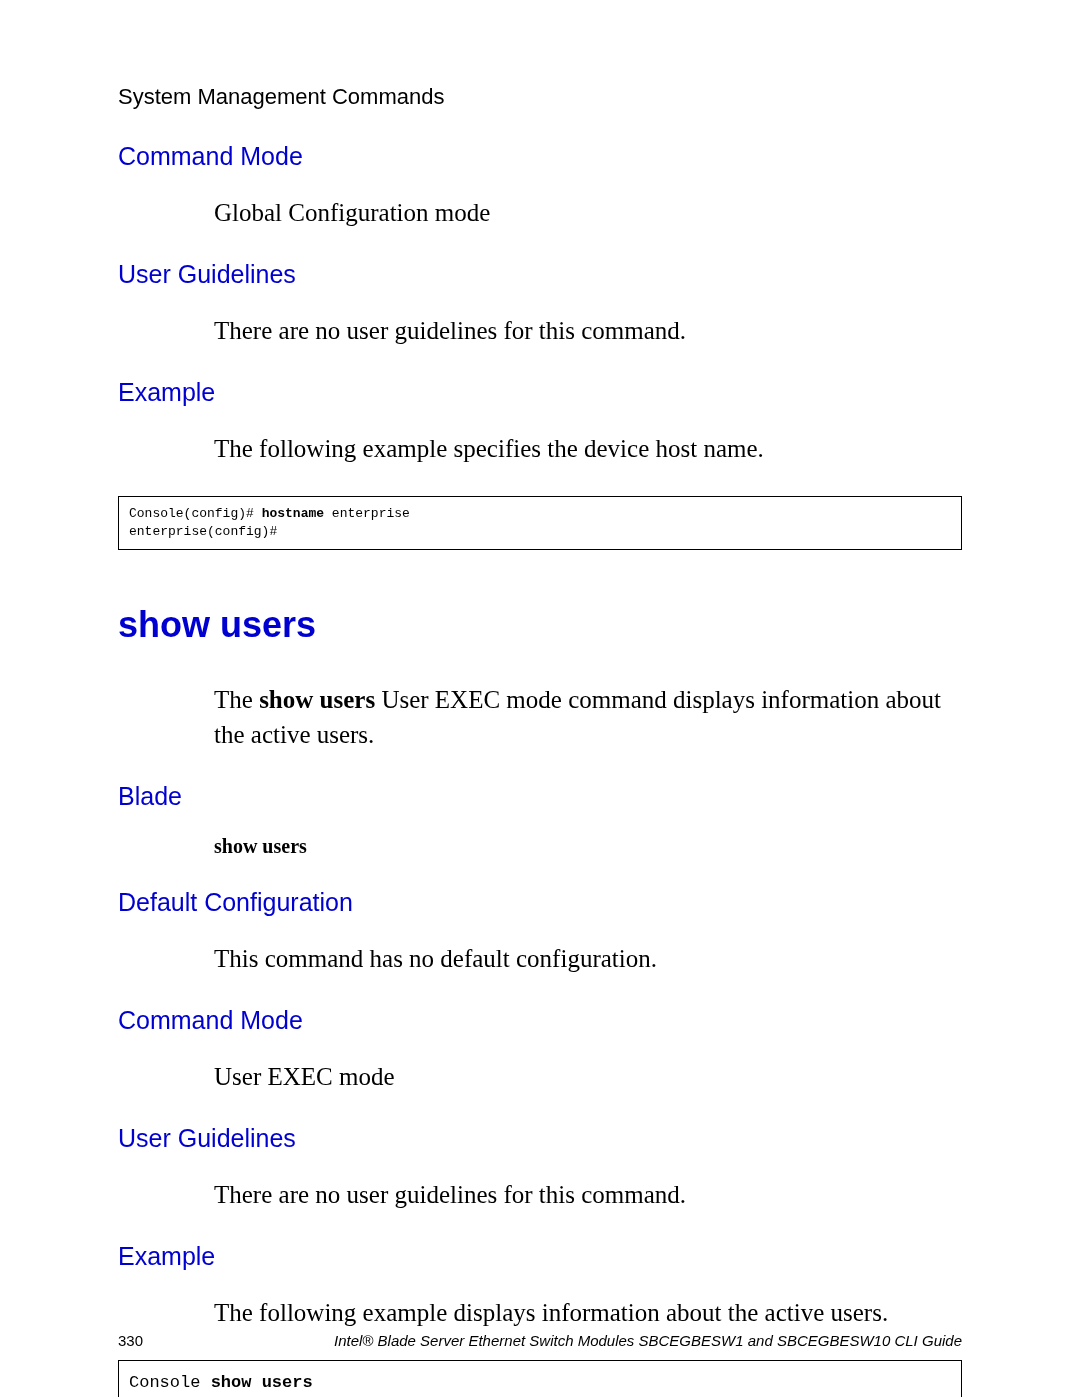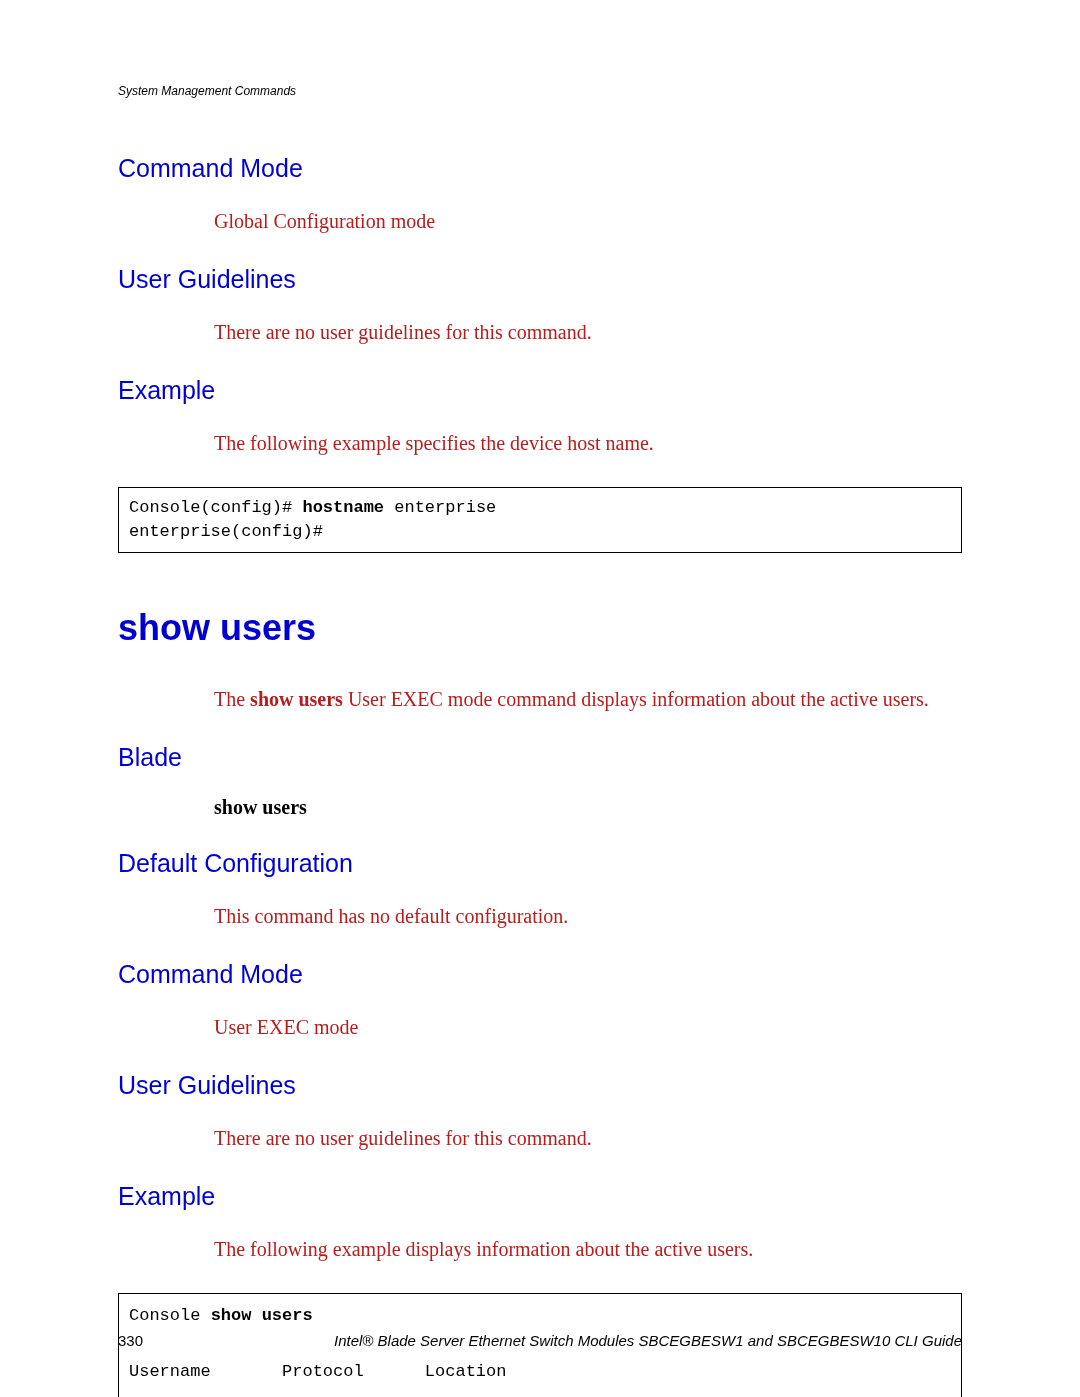--- a/index.html
+++ b/index.html
@@ -6,55 +6,54 @@
     body {
       background: #fff;
       font-family: "Times New Roman", Times, serif;
       width: 1080px;
       height: 1397px;
       position: relative;
       padding: 84px 118px 0 118px;
     }
     .header-title {
       font-family: Arial, Helvetica, sans-serif;
-      font-style: italic;
-      font-size: 12px;
+      font-size: 22px;
       color: #000;
-      margin-bottom: 56px;
+      margin-bottom: 32px;
     }
     .section-heading {
       font-family: Arial, Helvetica, sans-serif;
       font-size: 25px;
       color: #0000d0;
       font-weight: 400;
       margin-bottom: 24px;
     }
     .body-text {
-      font-size: 20px;
-      color: #b91c1c;
+      font-size: 25px;
+      color: #000000;
       margin-left: 96px;
       margin-bottom: 30px;
       line-height: 1.4;
     }
     .body-text-bold-inline {
       font-weight: bold;
     }
     .syntax-cmd {
       font-family: "Times New Roman", Times, serif;
       font-size: 20px;
       font-weight: bold;
       color: #000;
       margin-left: 96px;
       margin-bottom: 30px;
     }
     .code-box {
       border: 1px solid #000;
       padding: 8px 10px;
       font-family: "Courier New", Courier, monospace;
-      font-size: 17px;
+      font-size: 13px;
       color: #000;
       line-height: 1.4;
       white-space: pre;
       margin-bottom: 54px;
       overflow: hidden;
     }
     .code-box-open {
       border: 1px solid #000;
       border-bottom: none;
       padding: 8px 10px 0 10px;

